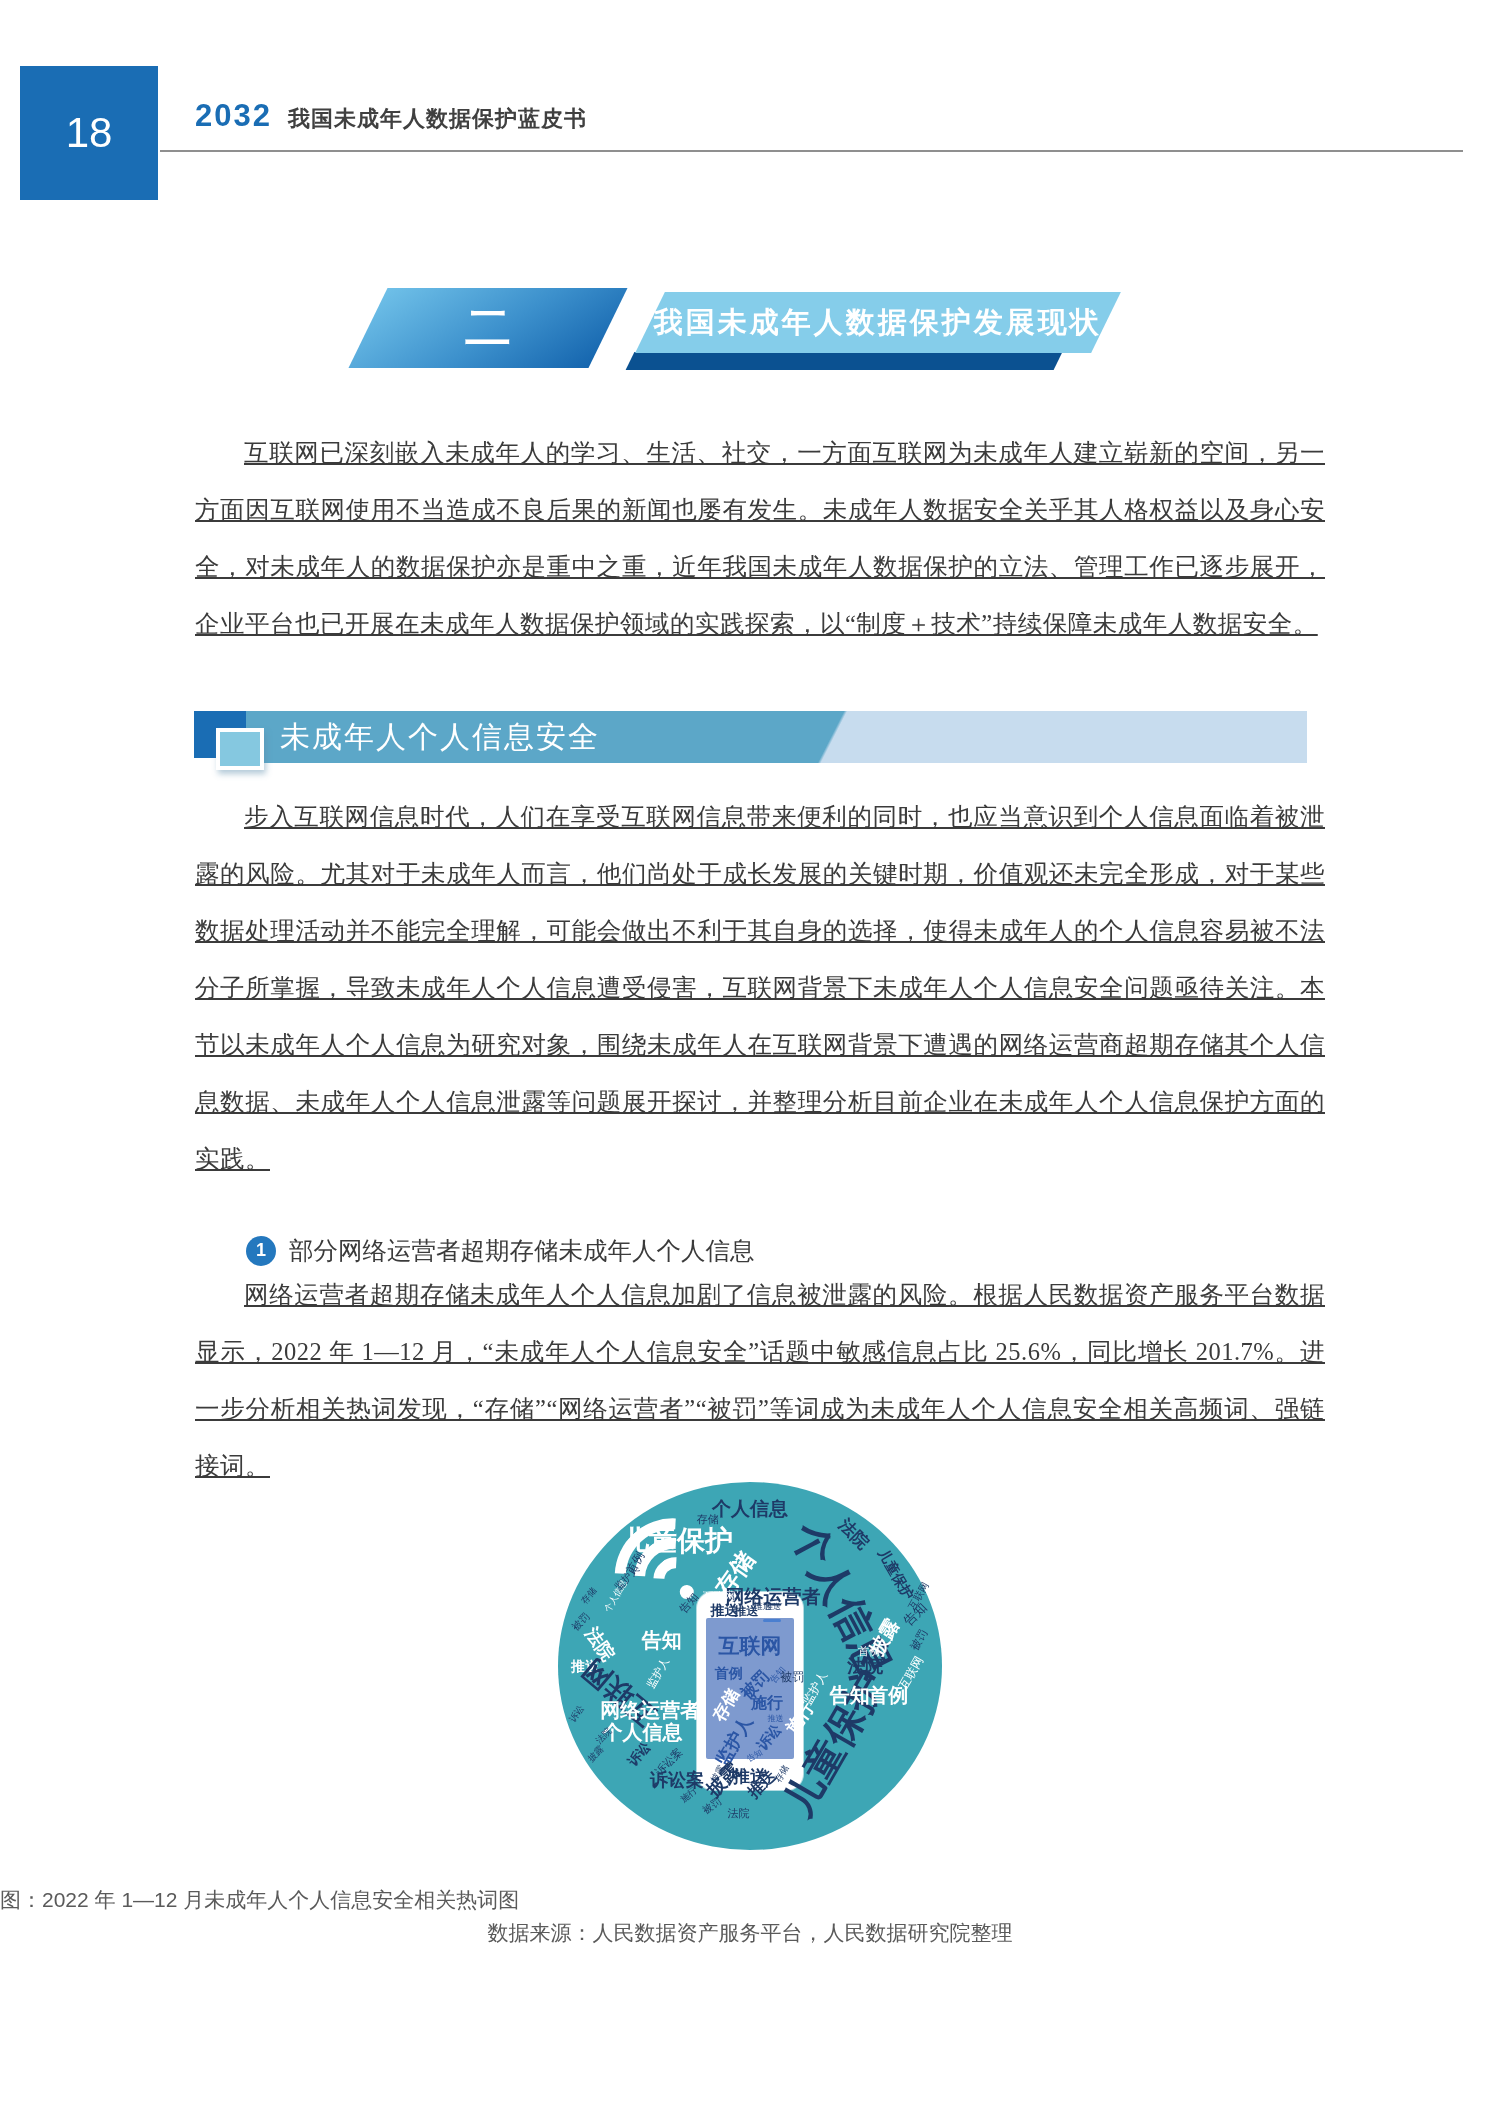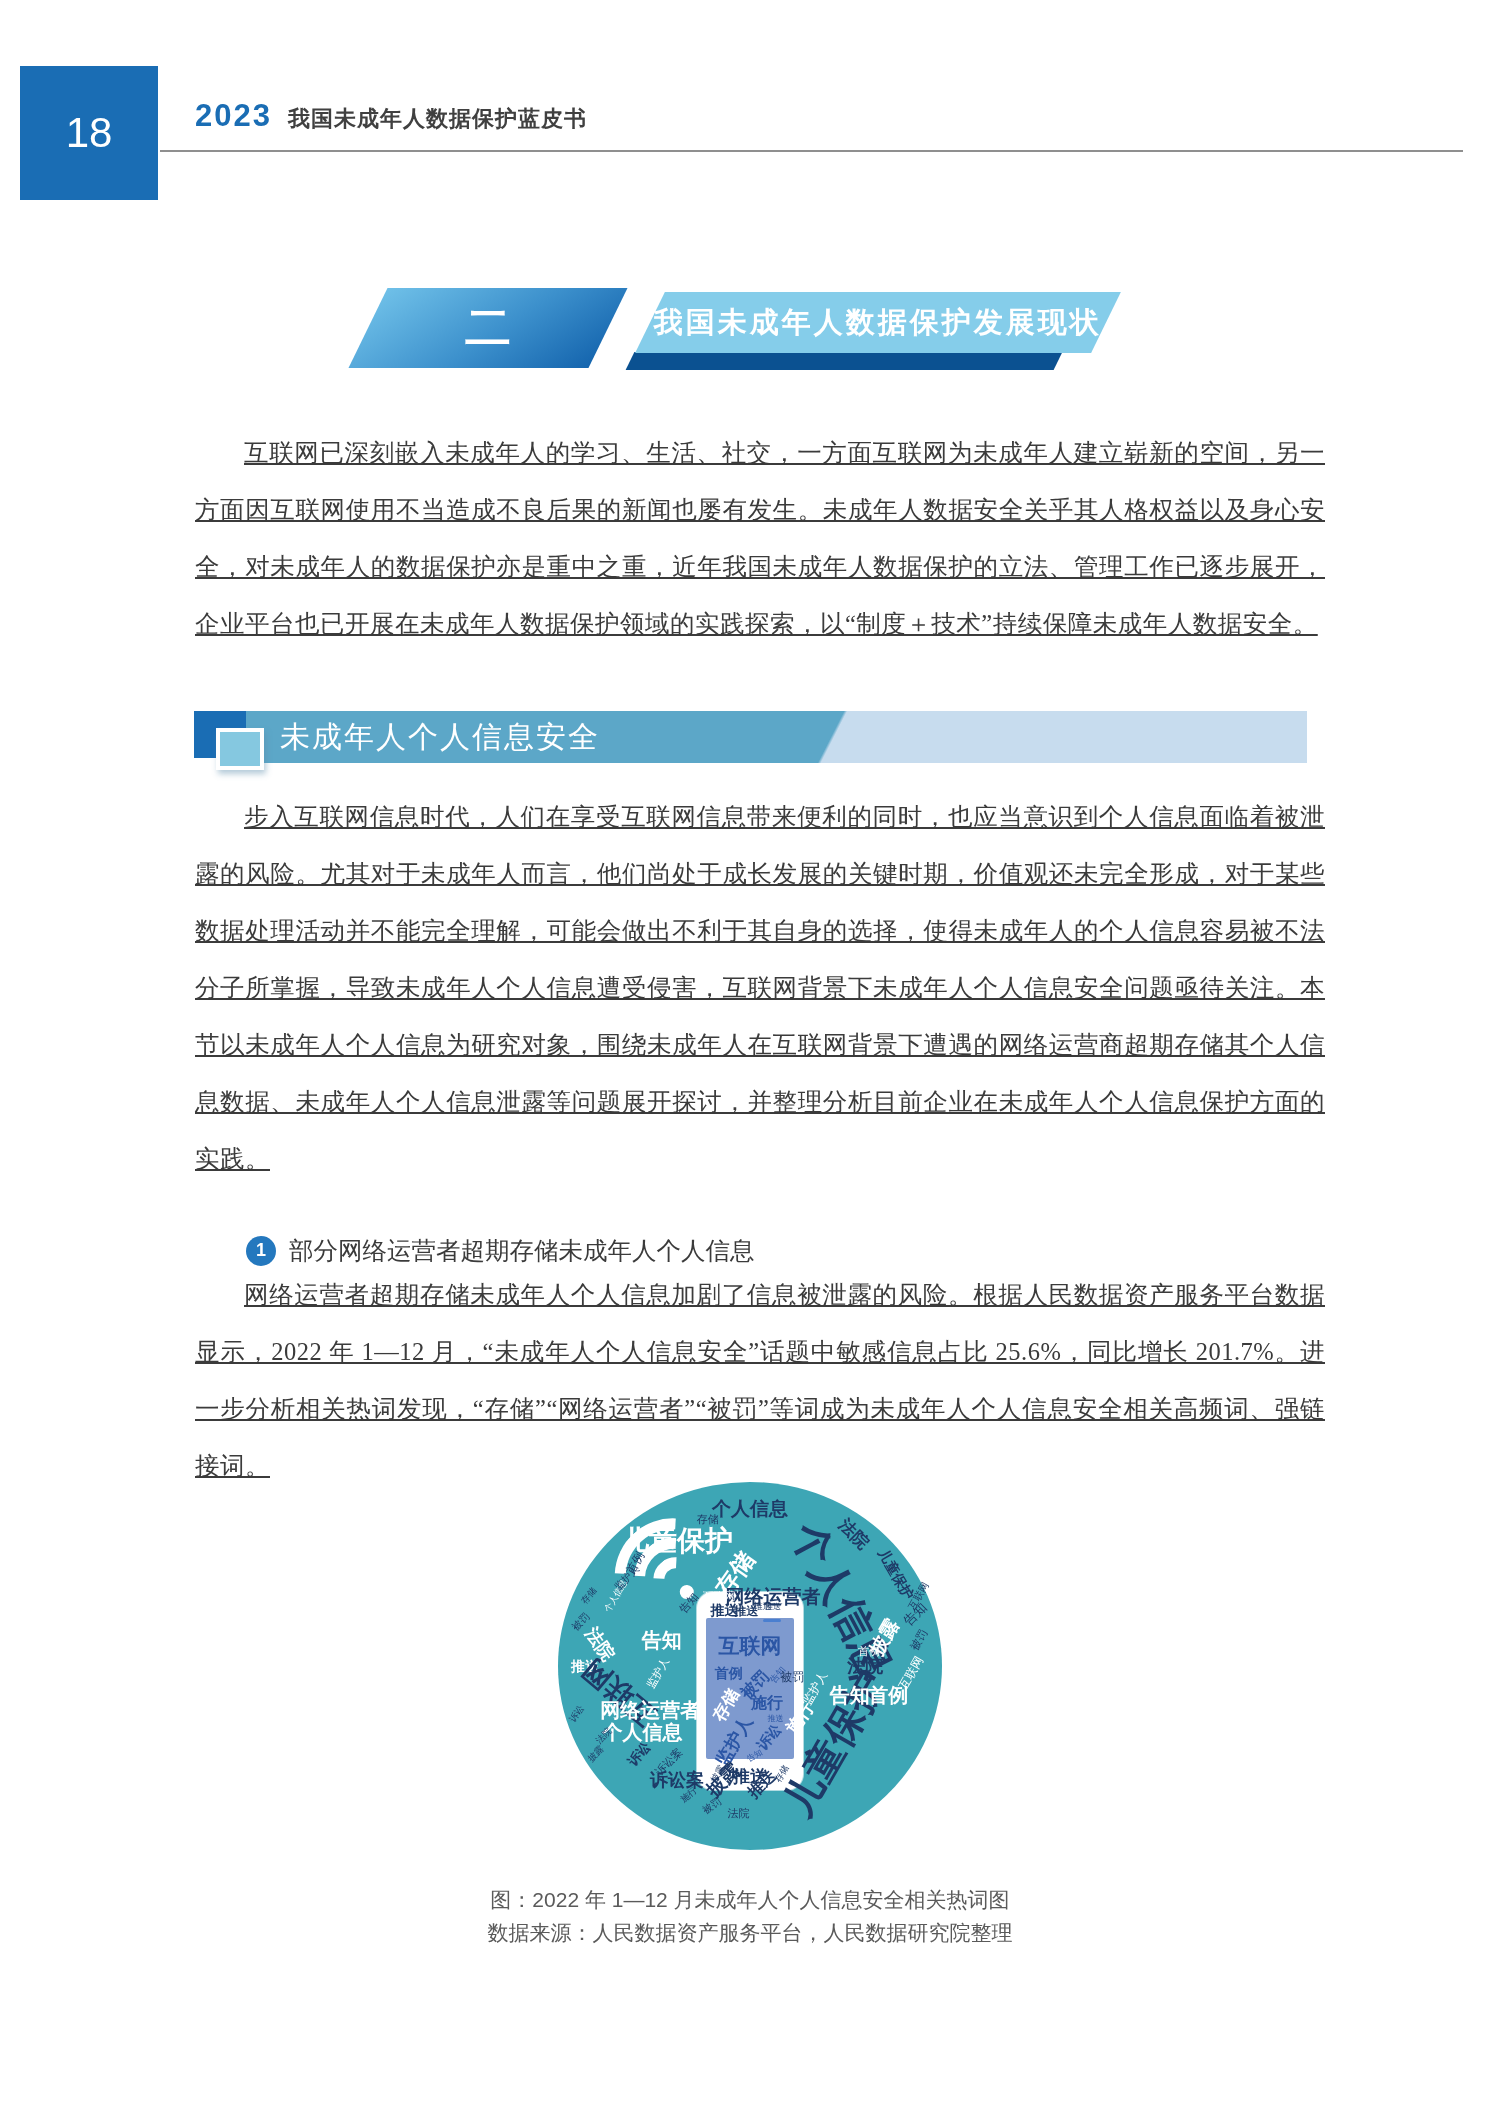--- a/index.html
+++ b/index.html
@@ -62,35 +62,35 @@
   
   .wifi{position:absolute;left:40px;top:18px;width:120px;height:120px;transform:rotate(-42deg);}
   .wifi i{position:absolute;left:50%;border:11px solid transparent;border-top:11px solid #fff;
     border-radius:50%;transform:translateX(-50%);}
   .wifi .a1{width:22px;height:22px;top:64px;}
   .wifi .a2{width:58px;height:58px;top:44px;}
   .wifi .a3{width:94px;height:94px;top:24px;}
   .wifi .dot{position:absolute;left:50%;top:96px;width:14px;height:14px;border-radius:50%;
     background:#fff;transform:translateX(-50%);}
   
-  .fig-caption{position:absolute;left:0;top:1886px;width:1500px;text-align:center;color:#5a5a5a;
+  .fig-caption{position:absolute;left:0;top:1886px;width:1500px;text-align:left;color:#5a5a5a;
     font-size:21px;font-family:"Liberation Sans","DejaVu Sans",sans-serif;}
   .fig-source{position:absolute;left:0;top:1919px;width:1500px;text-align:center;color:#5a5a5a;
     font-size:21px;font-family:"Liberation Sans","DejaVu Sans",sans-serif;}
 </style>
 </head>
 <body>
 
 <div class="page">
 
   <div class="page-num-box">
     <span>18</span>
   </div>
   <div class="header-meta">
-    <span class="header-year">2023</span>
+    <span class="header-year">2032</span>
     <span class="header-title">我国未成年人数据保护蓝皮书</span>
   </div>
   <div class="header-rule"></div>
 
   <div class="banner-num">
     <span>二</span>
   </div>
   <div class="banner-strip"></div>
   <div class="banner-band">
     <span>我国未成年人数据保护发展现状</span>

